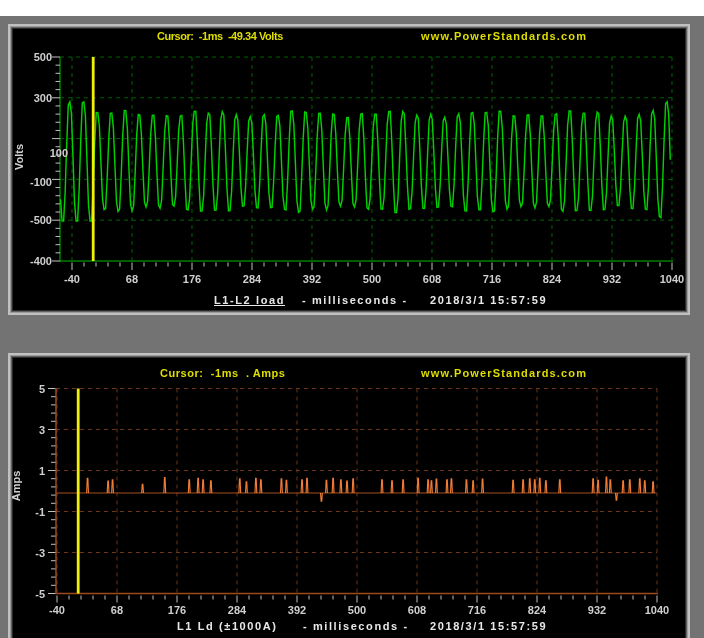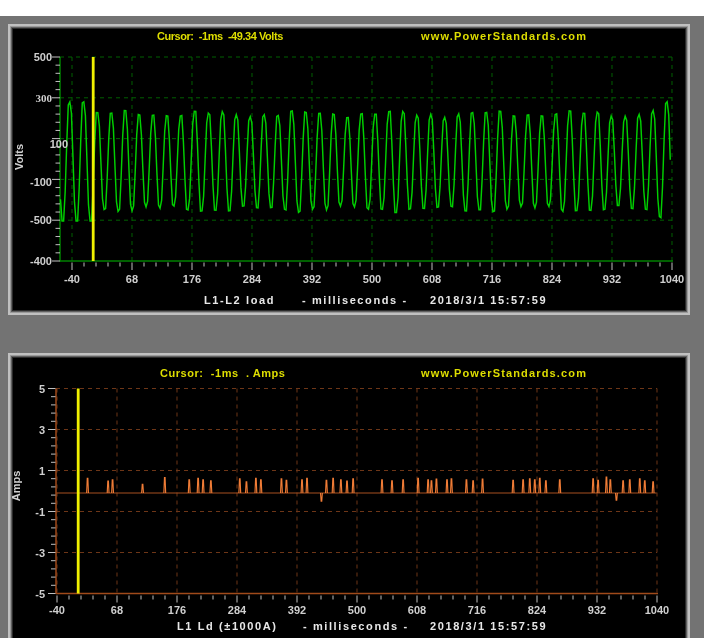--- a/index.html
+++ b/index.html
@@ -282,30 +282,30 @@
 
   <div class="hdr ls-tight" style="left:157px;top:13px;">Cursor:  -1ms  -49.34 Volts</div>
   <div class="hdr ls-wide" style="left:421px;top:13px;">www.PowerStandards.com</div>
 
   <div class="hdr ls-mid" style="left:160px;top:350px;">Cursor:  -1ms  . Amps</div>
   <div class="hdr ls-wide" style="left:421px;top:350px;">www.PowerStandards.com</div>
 
   <div class="vlab" style="left:19px;top:141px;">Volts</div>
   <div class="vlab" style="left:16px;top:470px;">Amps</div>
 
-  <div class="ftr" style="left:204px;top:278px;">L1-L2 load</div>
+  <div class="ftr" style="left:214px;top:278px;text-decoration:underline;">L1-L2 load</div>
   <div class="ftr" style="left:302px;top:278px;">- milliseconds -</div>
   <div class="ftr" style="left:430px;top:278px;">2018/3/1 15:57:59</div>
 
   <div class="ftr" style="left:177px;top:604px;">L1 Ld (±1000A)</div>
   <div class="ftr" style="left:303px;top:604px;">- milliseconds -</div>
   <div class="ftr" style="left:430px;top:604px;">2018/3/1 15:57:59</div>
 <div class="ylab" style="left: 0px; width: 52px; top: 41px;">500</div>
-    <div class="ylab" style="left: 0px; width: 52px; top: 81.8px; font-family: Liberation Serif, serif;">300</div>
-    <div class="ylab" style="left: 0px; width: 68px; top: 128px;">100</div>
+    <div class="ylab" style="left: 0px; width: 52px; top: 81.8px;">300</div>
+    <div class="ylab" style="left: 0px; width: 68px; top: 137px;">100</div>
     <div class="ylab" style="left: 0px; width: 52px; top: 166px;">-100</div>
     <div class="ylab" style="left: 0px; width: 52px; top: 204.2px;">-500</div>
     <div class="ylab" style="left: 0px; width: 52px; top: 245px;">-400</div>
     <div class="xlab" style="left: 72px; top: 257px;">-40</div>
     <div class="xlab" style="left: 131.999px; top: 257px;">68</div>
     <div class="xlab" style="left: 191.999px; top: 257px;">176</div>
     <div class="xlab" style="left: 251.998px; top: 257px;">284</div>
     <div class="xlab" style="left: 311.998px; top: 257px;">392</div>
     <div class="xlab" style="left: 371.997px; top: 257px;">500</div>
     <div class="xlab" style="left: 431.996px; top: 257px;">608</div>

